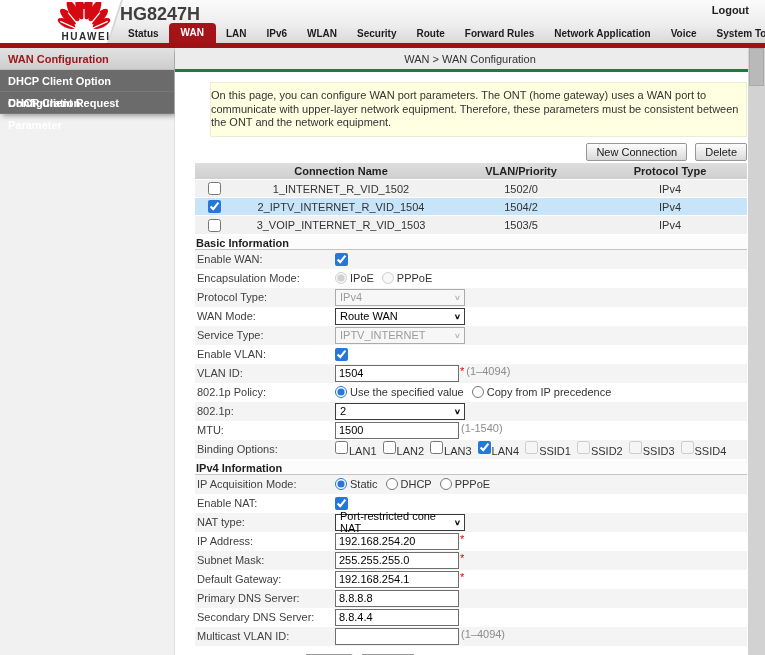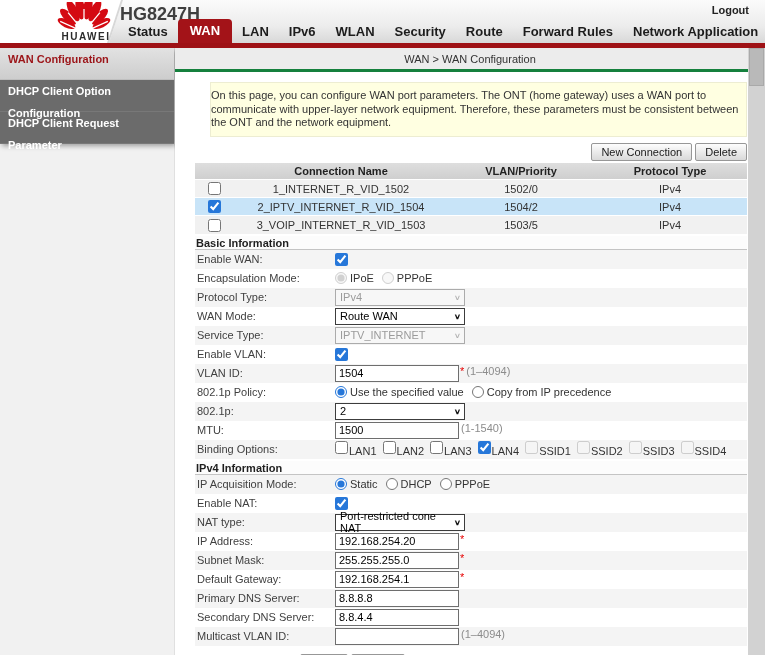--- a/index.html
+++ b/index.html
@@ -9,41 +9,41 @@
 
   
   .header { position:relative; height:48px; background:linear-gradient(180deg,#fbfbfb 0%,#ececec 55%,#d2d2d2 100%); }
   .logo-zone { position:absolute; left:0; top:0; width:100px; height:43px; background:#fff; }
   .logo-diag { position:absolute; left:88px; top:0; width:28px; height:43px; background:#fff; transform:skewX(-18deg); border-right:2px solid #d7d7d7; }
   .flower { position:absolute; left:55px; top:2px; }
   .brand { position:absolute; left:57px; top:31px; width:58px; text-align:center; font-weight:bold; font-size:10px; letter-spacing:1.5px; color:#2b2b2b; }
   .model { position:absolute; left:120px; top:4px; font-size:18px; font-weight:bold; color:#3f3f3f; }
   .logout { position:absolute; right:16px; top:4px; font-weight:bold; font-size:11px; color:#222; cursor:pointer; }
   .tabs { position:absolute; left:118px; bottom:5px; display:flex; align-items:flex-end; }
-  .tab { padding:3px 10px 4px 10px; font-weight:bold; font-size:13px; color:#1c1c1c; cursor:pointer; white-space:nowrap; }
+  .tab { padding:3px 10px 4px 10px; font-weight:bold; font-size:10px; color:#1c1c1c; cursor:pointer; white-space:nowrap; }
   .tab.selected { background:#a31318; color:#fff; border-radius:4px 4px 0 0; padding:4px 12px 5px 12px; }
   .redbar { position:absolute; left:0; bottom:0; width:100%; height:5px; background:#9e1115; }
 
   
   .main { display:flex; height:607px; }
   .sidebar { width:175px; background:#f1f1f1; border-right:1px solid #e0e0e0; }
   .side-menu { box-shadow:2px 2px 5px rgba(0,0,0,0.35); }
-  .side-item { height:32px; line-height:22px; padding-left:8px; font-weight:bold; font-size:11px; background:#6b6b6b; color:#fff; border-bottom:1px solid #787878; cursor:pointer; }
+  .side-item { height:22px; line-height:22px; padding-left:8px; font-weight:bold; font-size:11px; background:#6b6b6b; color:#fff; border-bottom:1px solid #787878; cursor:pointer; }
   .side-item.selected { background:linear-gradient(180deg,#e2e2e2,#cdcdcd); color:#9c1519; border-bottom:1px solid #bfbfbf; }
 
   .content { position:relative; flex:1; background:#fff; }
   .breadcrumb { height:24px; line-height:23px; padding-left:0; background:#ececec; border-bottom:3px solid #15803d; color:#333;text-align:center; }
 
   .scrollstrip { position:absolute; right:0; top:0; width:17px; height:607px; background:#d2d2d2; }
   .scrollthumb { position:absolute; left:1px; top:0; width:15px; height:38px; background:#b9b9b9; border:1px solid #a9a9a9; }
 
   .notice { margin:10px 18px 0 35px; background:#ffffe1; border:1px solid #ededd2; padding:6px 0; line-height:13.5px; color:#333; }
 
   .toolbar { margin:6px 18px 0 0; text-align:right; }
-  .btn { display:inline-block; font-family:"Liberation Sans",sans-serif; font-size:11px; color:#1a1a1a; background:linear-gradient(180deg,#fdfdfd,#d9d9d9); border:1px solid #979797; border-radius:2px; padding:2px 9px; cursor:pointer; }
+  .btn { display:inline-block; font-family:"Liberation Sans",sans-serif; font-size:11px; color:#1a1a1a; background:linear-gradient(180deg,#fdfdfd,#d9d9d9); border:1px solid #979797; border-radius:2px; padding:2px 9px; margin-left:5px; cursor:pointer; }
 
   
   .conn-table { margin:2px 0 0 20px; width:552px; border-collapse:collapse; }
   .conn-table th { height:17px; background:linear-gradient(180deg,#dedede,#cfcfcf); font-weight:bold; font-size:11px; color:#222; text-align:center; }
   .conn-table td { height:18px; background:#f1f1f1; text-align:center; font-size:11px; color:#333; border-top:1px solid #fff; }
   .conn-table tr.selected td { background:#c8e4f8; }
   .col-cb { width:38px; }
   .col-name { width:216px; }
   .col-vlan { width:144px; }
   .col-proto { width:154px; }

